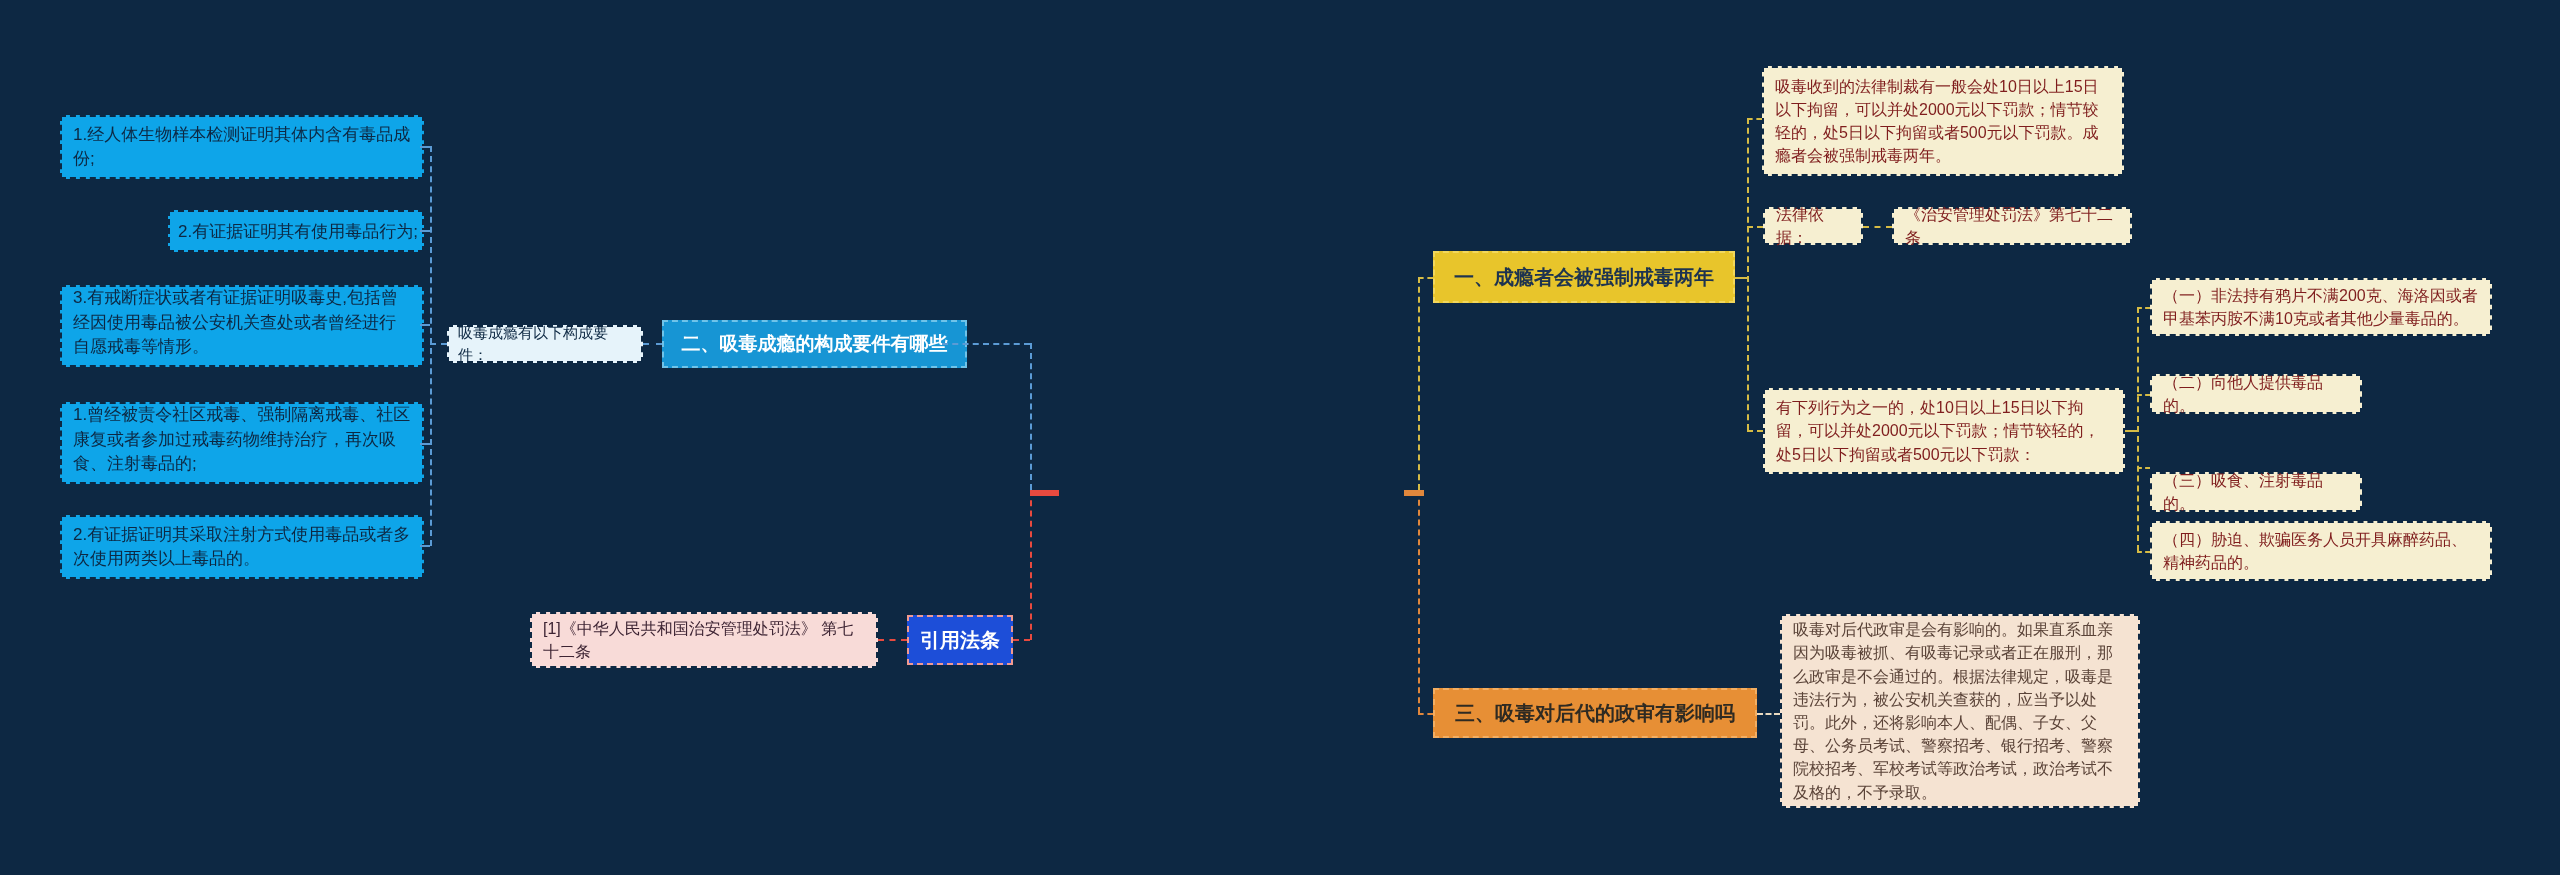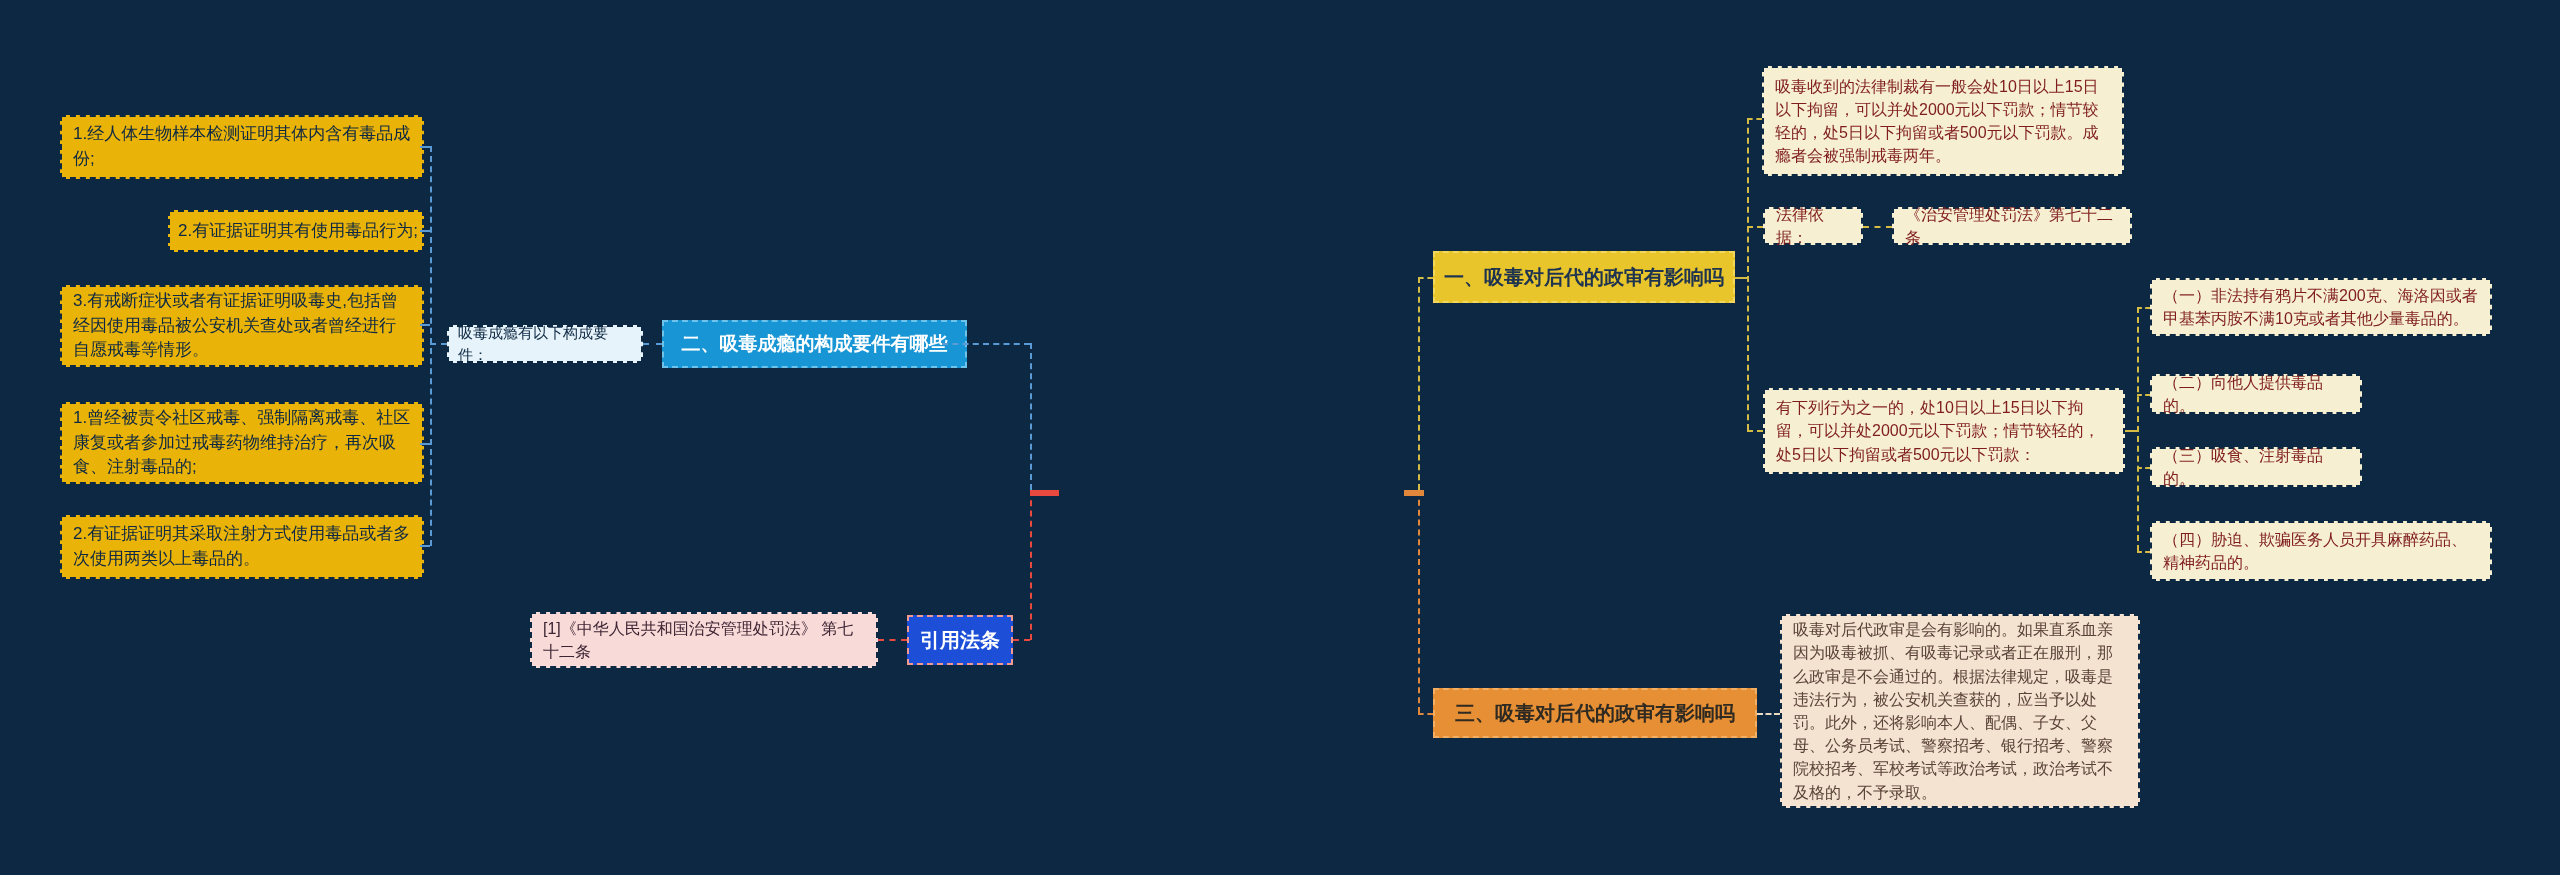--- a/index.html
+++ b/index.html
@@ -4,21 +4,21 @@
 <style>
   html,body{margin:0;padding:0;}
   body{font-family:"Liberation Sans","DejaVu Sans",sans-serif;}
   #canvas{position:relative;width:2560px;height:875px;background:#0d2843;overflow:hidden;}
 
   
   .box{position:absolute;box-sizing:border-box;border:2px dashed #0d2843;
        padding:5px 11px;font-size:17px;line-height:1.45;color:#0d2843;
        display:flex;align-items:center;}
   .box .txt{width:100%;}
-  .lblue{background:#eab308;}
+  .lblue{background:#0ea5e9;align-items:flex-end;}
   .cream{background:#f6efd1;color:#7f1d1d;font-size:16px;}
   .pink{background:#f8dbd8;color:#3d2433;font-size:16px;}
   .peach{background:#f5e3d2;color:#5a4338;font-size:16px;}
   .notebox{background:#e6f3fa;font-size:15px;padding:4px 9px;}
 
   
   .node{position:absolute;box-sizing:border-box;display:flex;align-items:center;
         justify-content:center;text-align:center;font-weight:700;}
   .n-blue{background:#1795d4;color:#ffffff;border:2px dashed #6fc3e9;font-size:19px;}
   .n-yellow{background:#e8c52b;color:#1d3350;border:2px dashed #f2d75c;font-size:20px;}
@@ -70,21 +70,21 @@
 
   <div class="box pink" style="left:530px;top:612px;width:348px;height:56px;">
     <span class="txt">[1]《中华人民共和国治安管理处罚法》 第七十二条</span>
   </div>
   <div class="node n-red" style="left:907px;top:615px;width:106px;height:50px;">
     <span>引用法条</span>
   </div>
 
 
   <div class="node n-yellow" style="left:1433px;top:251px;width:302px;height:52px;">
-    <span>一、吸毒对后代的政审有影响吗</span>
+    <span>一、成瘾者会被强制戒毒两年</span>
   </div>
 
   <div class="box cream" style="left:1762px;top:66px;width:362px;height:110px;">
     <span class="txt">吸毒收到的法律制裁有一般会处10日以上15日以下拘留，可以并处2000元以下罚款；情节较轻的，处5日以下拘留或者500元以下罚款。成瘾者会被强制戒毒两年。</span>
   </div>
 
   <div class="box cream" style="left:1763px;top:207px;width:100px;height:38px;">
     <span class="txt">法律依据：</span>
   </div>
   <div class="box cream" style="left:1892px;top:207px;width:240px;height:38px;">
@@ -94,21 +94,21 @@
   <div class="box cream" style="left:1763px;top:388px;width:362px;height:86px;">
     <span class="txt">有下列行为之一的，处10日以上15日以下拘留，可以并处2000元以下罚款；情节较轻的，处5日以下拘留或者500元以下罚款：</span>
   </div>
 
   <div class="box cream" style="left:2150px;top:278px;width:342px;height:58px;">
     <span class="txt">（一）非法持有鸦片不满200克、海洛因或者甲基苯丙胺不满10克或者其他少量毒品的。</span>
   </div>
   <div class="box cream" style="left:2150px;top:374px;width:212px;height:40px;">
     <span class="txt">（二）向他人提供毒品的。</span>
   </div>
-  <div class="box cream" style="left:2150px;top:447px;width:212px;height:40px;justify-content:center;">
+  <div class="box cream" style="left:2150px;top:472px;width:212px;height:40px;justify-content:center;">
     <span class="txt">（三）吸食、注射毒品的。</span>
   </div>
   <div class="box cream" style="left:2150px;top:521px;width:342px;height:60px;">
     <span class="txt">（四）胁迫、欺骗医务人员开具麻醉药品、精神药品的。</span>
   </div>
 
   <div class="node n-orange" style="left:1433px;top:688px;width:324px;height:50px;align-items:center;">
     <span>三、吸毒对后代的政审有影响吗</span>
   </div>
   <div class="box peach" style="left:1780px;top:614px;width:360px;height:194px;">

